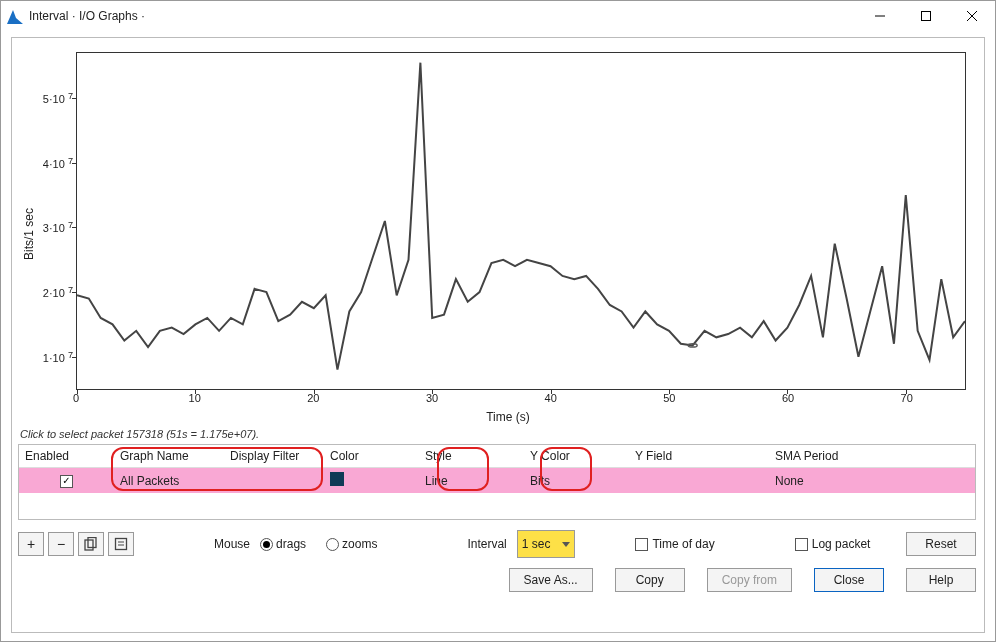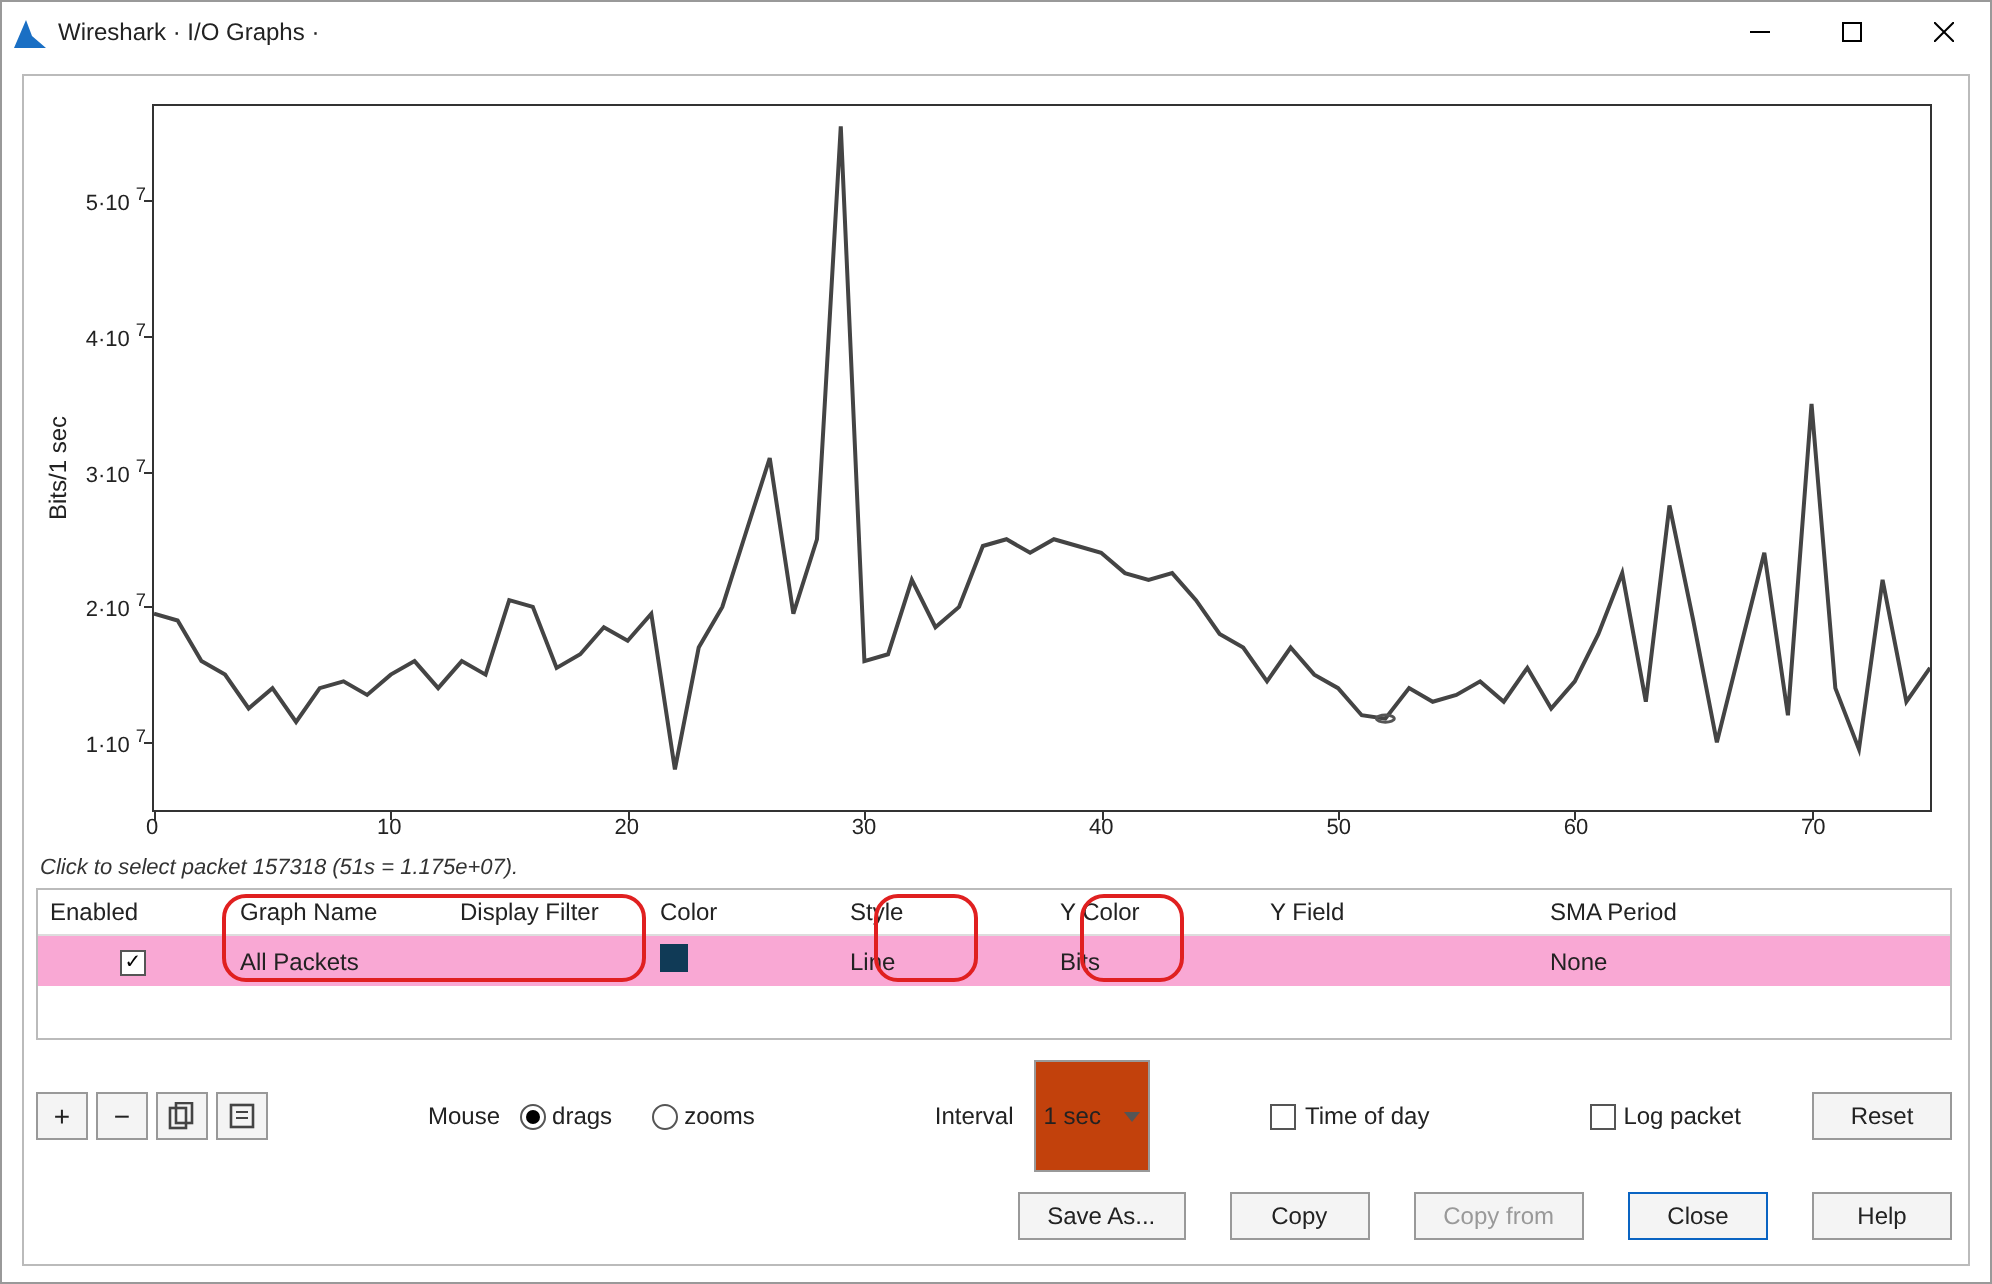--- a/index.html
+++ b/index.html
@@ -35,21 +35,21 @@
   .chk.checked::after { content: "✓"; font-size: 10px; line-height: 1; color: #000; }
   .colorswatch { width: 14px; height: 14px; background: #103a56; display: inline-block; }
   .redpill { position: absolute; border: 2px solid #e02020; border-radius: 12px; pointer-events: none; }
   .toolbar { display: flex; align-items: center; gap: 10px; margin-top: 10px; }
   .btnsquare { width: 26px; height: 24px; border: 1px solid #999; background: #f4f4f4; display: flex; align-items: center; justify-content: center; font-size: 14px; line-height: 1; }
   .btnsquare svg { width: 14px; height: 14px; }
   .group-left { display: flex; gap: 4px; }
   .radio { width: 13px; height: 13px; border: 1px solid #555; border-radius: 50%; display: inline-flex; align-items: center; justify-content: center; margin-right: 3px; vertical-align: middle; }
   .radio.selected::after { content: ""; width: 7px; height: 7px; background: #000; border-radius: 50%; }
   .radiolabel { display: inline-flex; align-items: center; margin-right: 10px; font-size: 12px; }
-  .select { border: 1px solid #999; background: #c2410c; padding: 20px 4px; display: inline-flex; align-items: center; gap: 12px; font-size: 12px; justify-content: space-between; }
+  .select { border: 1px solid #999; background: #fde047; padding: 6px 4px; display: inline-flex; align-items: center; gap: 12px; font-size: 12px; justify-content: space-between; }
   .select .caret { width: 0; height: 0; border-left: 4px solid transparent; border-right: 4px solid transparent; border-top: 5px solid #555; }
   .cbx { width: 13px; height: 13px; border: 1px solid #555; display: inline-block; vertical-align: middle; margin-right: 4px; background: #fff; }
   .cbxwrap { display: inline-flex; align-items: center; font-size: 12px; }
   .flexspacer { flex: 1; }
   .btnrow { display: flex; gap: 22px; justify-content: flex-end; margin-top: 10px; }
   .btn { border: 1px solid #999; background: #f4f4f4; padding: 4px 14px; font-size: 12px; min-width: 70px; text-align: center; }
   .btn.disabled { color: #999; }
   .btn.primary { border: 1.5px solid #0a64c2; }
   .midlabel { font-size: 12px; }
 </style>
@@ -57,21 +57,21 @@
 <body>
 
 <div class="window">
 
   <div class="titlebar">
     <span class="appicon">
       <svg viewBox="0 0 16 16">
           <path d="M0 16 L6 2 L9 10 L16 16 Z" fill="#1a6fc4"></path>
         </svg>
     </span>
-    <span class="title">Wireshark · I/O Graphs ·</span>
+    <span class="title">Interval · I/O Graphs ·</span>
     <span class="spacer"></span>
     <div class="winbtn">
       <svg viewBox="0 0 10 10">
           <line x1="0" y1="5" x2="10" y2="5" stroke="#000" stroke-width="1"></line>
         </svg>
     </div>
     <div class="winbtn">
       <svg viewBox="0 0 10 10">
           <rect x="0.5" y="0.5" width="9" height="9" fill="none" stroke="#000" stroke-width="1"></rect>
         </svg>
@@ -120,20 +120,21 @@
         <div class="xticks" id="xticks">
             <div class="xtick" style="left: 0%;">0</div>
             <div class="xtick" style="left: 13.3333%;">10</div>
             <div class="xtick" style="left: 26.6667%;">20</div>
             <div class="xtick" style="left: 40%;">30</div>
             <div class="xtick" style="left: 53.3333%;">40</div>
             <div class="xtick" style="left: 66.6667%;">50</div>
             <div class="xtick" style="left: 80%;">60</div>
             <div class="xtick" style="left: 93.3333%;">70</div>
           </div>
+        <div class="xlab">Time (s)</div>
       </div>
     </div>
 
     <div class="statusline">Click to select packet 157318 (51s = 1.175e+07).</div>
 
     <div class="tablewrap">
       <table class="cfg">
         <colgroup>
           <col style="width:95px">
             <col style="width:110px">

